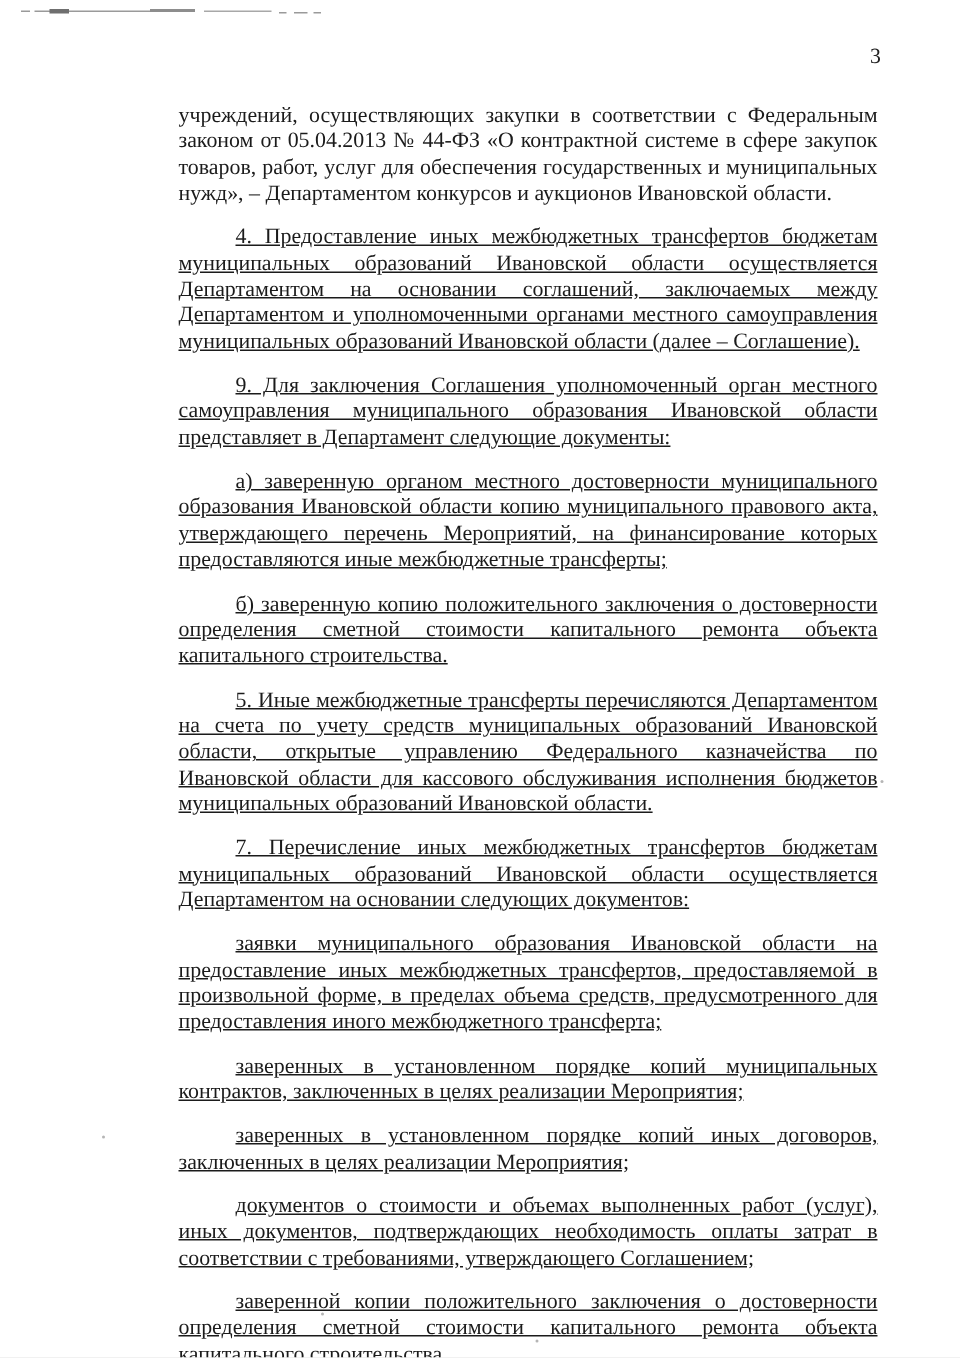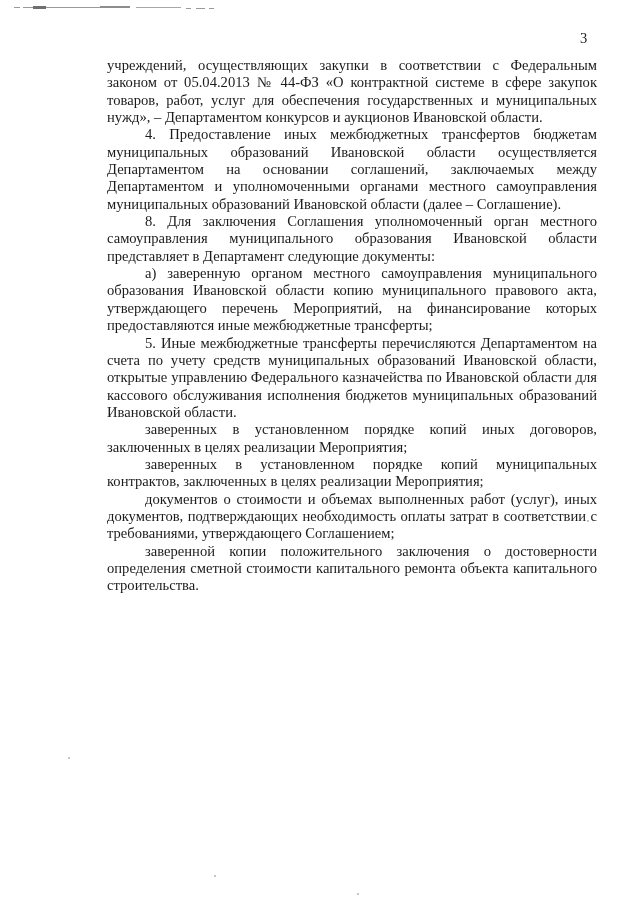--- a/index.html
+++ b/index.html
@@ -29,25 +29,26 @@
     left: 107px;
     width: 490px;
     font-size: 14.6px;
     line-height: 17.35px;
     text-align: justify;
     text-justify: inter-word;
     hyphens: none;
     color: #1b1b1b;
   }
   .body-text p {
-    margin: 0;
+    margin: 12px;
     padding: 0;
   }
   .body-text p.indent {
     text-indent: 38px;
+    text-decoration: underline;
   }
   
   .scan-line {
     position: absolute;
     background: #9a9a9a;
   }
   .seg-a  { top: 7px; left: 14px;  width: 6px;  height: 1px; }
   .seg-b  { top: 7px; left: 23px;  width: 88px; height: 1px; }
   .seg-b2 { top: 6px; left: 33px;  width: 13px; height: 3px; background: #6f6f6f; }
   .seg-b3 { top: 6px; left: 100px; width: 30px; height: 2px; background: #8d8d8d; }
@@ -85,22 +86,25 @@
   <span class="speck sp1"></span>
   <span class="speck sp2"></span>
   <span class="speck sp3"></span>
   <span class="speck sp4"></span>
 
   <div class="page-number">3</div>
 
   <div class="body-text">
     <p class="para">учреждений, осуществляющих закупки в соответствии с Федеральным законом от 05.04.2013 № 44-ФЗ «О контрактной системе в сфере закупок товаров, работ, услуг для обеспечения государственных и муниципальных нужд», – Департаментом конкурсов и аукционов Ивановской области.</p>
     <p class="para indent">4. Предоставление иных межбюджетных трансфертов бюджетам муниципальных образований Ивановской области осуществляется Департаментом на основании соглашений, заключаемых между Департаментом и уполномоченными органами местного самоуправления муниципальных образований Ивановской области (далее – Соглашение).</p>
-    <p class="para indent">8. Для заключения Соглашения уполномоченный орган местного самоуправления муниципального образования Ивановской области представляет в Департамент следующие документы:</p>
-    <p class="para indent">а) заверенную органом местного самоуправления муниципального образования Ивановской области копию муниципального правового акта, утверждающего перечень Мероприятий, на финансирование которых предоставляются иные межбюджетные трансферты;</p>
+    <p class="para indent">9. Для заключения Соглашения уполномоченный орган местного самоуправления муниципального образования Ивановской области представляет в Департамент следующие документы:</p>
+    <p class="para indent">а) заверенную органом местного достоверности муниципального образования Ивановской области копию муниципального правового акта, утверждающего перечень Мероприятий, на финансирование которых предоставляются иные межбюджетные трансферты;</p>
+    <p class="para indent">б) заверенную копию положительного заключения о достоверности определения сметной стоимости капитального ремонта объекта капитального строительства.</p>
     <p class="para indent">5. Иные межбюджетные трансферты перечисляются Департаментом на счета по учету средств муниципальных образований Ивановской области, открытые управлению Федерального казначейства по Ивановской области для кассового обслуживания исполнения бюджетов муниципальных образований Ивановской области.</p>
+    <p class="para indent">7. Перечисление иных межбюджетных трансфертов бюджетам муниципальных образований Ивановской области осуществляется Департаментом на основании следующих документов:</p>
+    <p class="para indent">заявки муниципального образования Ивановской области на предоставление иных межбюджетных трансфертов, предоставляемой в произвольной форме, в пределах объема средств, предусмотренного для предоставления иного межбюджетного трансферта;</p>
+    <p class="para indent">заверенных в установленном порядке копий муниципальных контрактов, заключенных в целях реализации Мероприятия;</p>
     <p class="para indent">заверенных в установленном порядке копий иных договоров, заключенных в целях реализации Мероприятия;</p>
-    <p class="para indent">заверенных в установленном порядке копий муниципальных контрактов, заключенных в целях реализации Мероприятия;</p>
     <p class="para indent">документов о стоимости и объемах выполненных работ (услуг), иных документов, подтверждающих необходимость оплаты затрат в соответствии с требованиями, утверждающего Соглашением;</p>
     <p class="para indent">заверенной копии положительного заключения о достоверности определения сметной стоимости капитального ремонта объекта капитального строительства.</p>
   </div>
 
 </div>
 
 </body></html>

